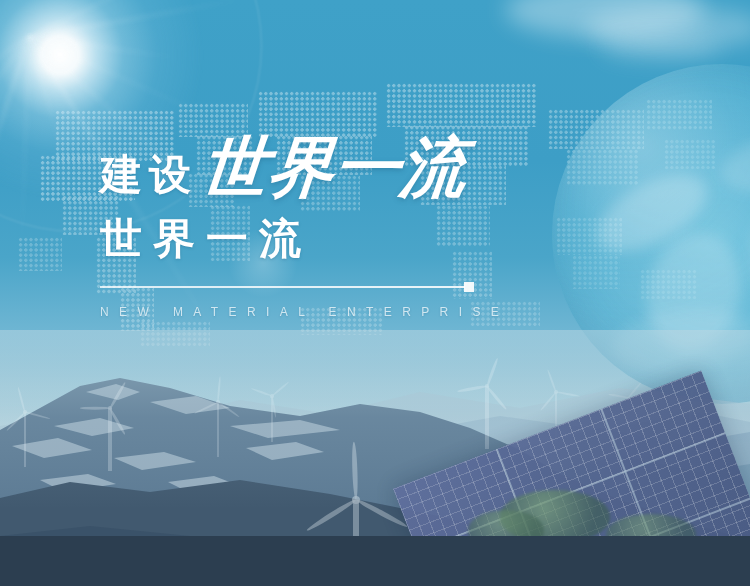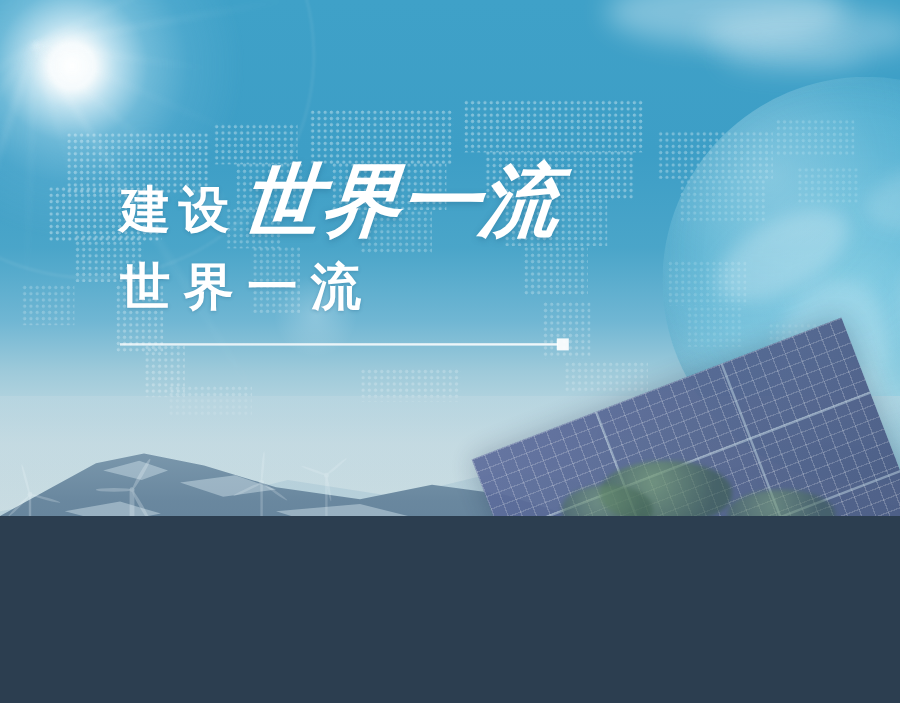--- a/index.html
+++ b/index.html
@@ -1,17 +1,17 @@
 <!DOCTYPE html>
 <html><head>
 <meta charset="utf-8">
 <style>
   html,body{margin:0;padding:0;background:#2c3e50;}
   #stage{
-    position:relative;width:750px;height:430px;overflow:hidden;
+    position:relative;width:750px;height:536px;overflow:hidden;
     font-family:"Liberation Sans","DejaVu Sans",sans-serif;
     background:#3a9cc4;
   }
 
   
   .sky{
     position:absolute;inset:0;
     background:linear-gradient(to bottom,
       #3fa1c8 0%,
       #3d9ec6 30%,
@@ -341,15 +341,16 @@
 
   <div class="copy">
     <div class="line1">
       <span class="kicker">建设</span>
       <span class="big">世界一流</span>
     </div>
     <div class="line2">世界一流</div>
     <div class="divider">
       <span class="cap"></span>
     </div>
+    <div class="subtitle">NEW MATERIAL ENTERPRISE</div>
   </div>
 
 </div>
 
 </body></html>

